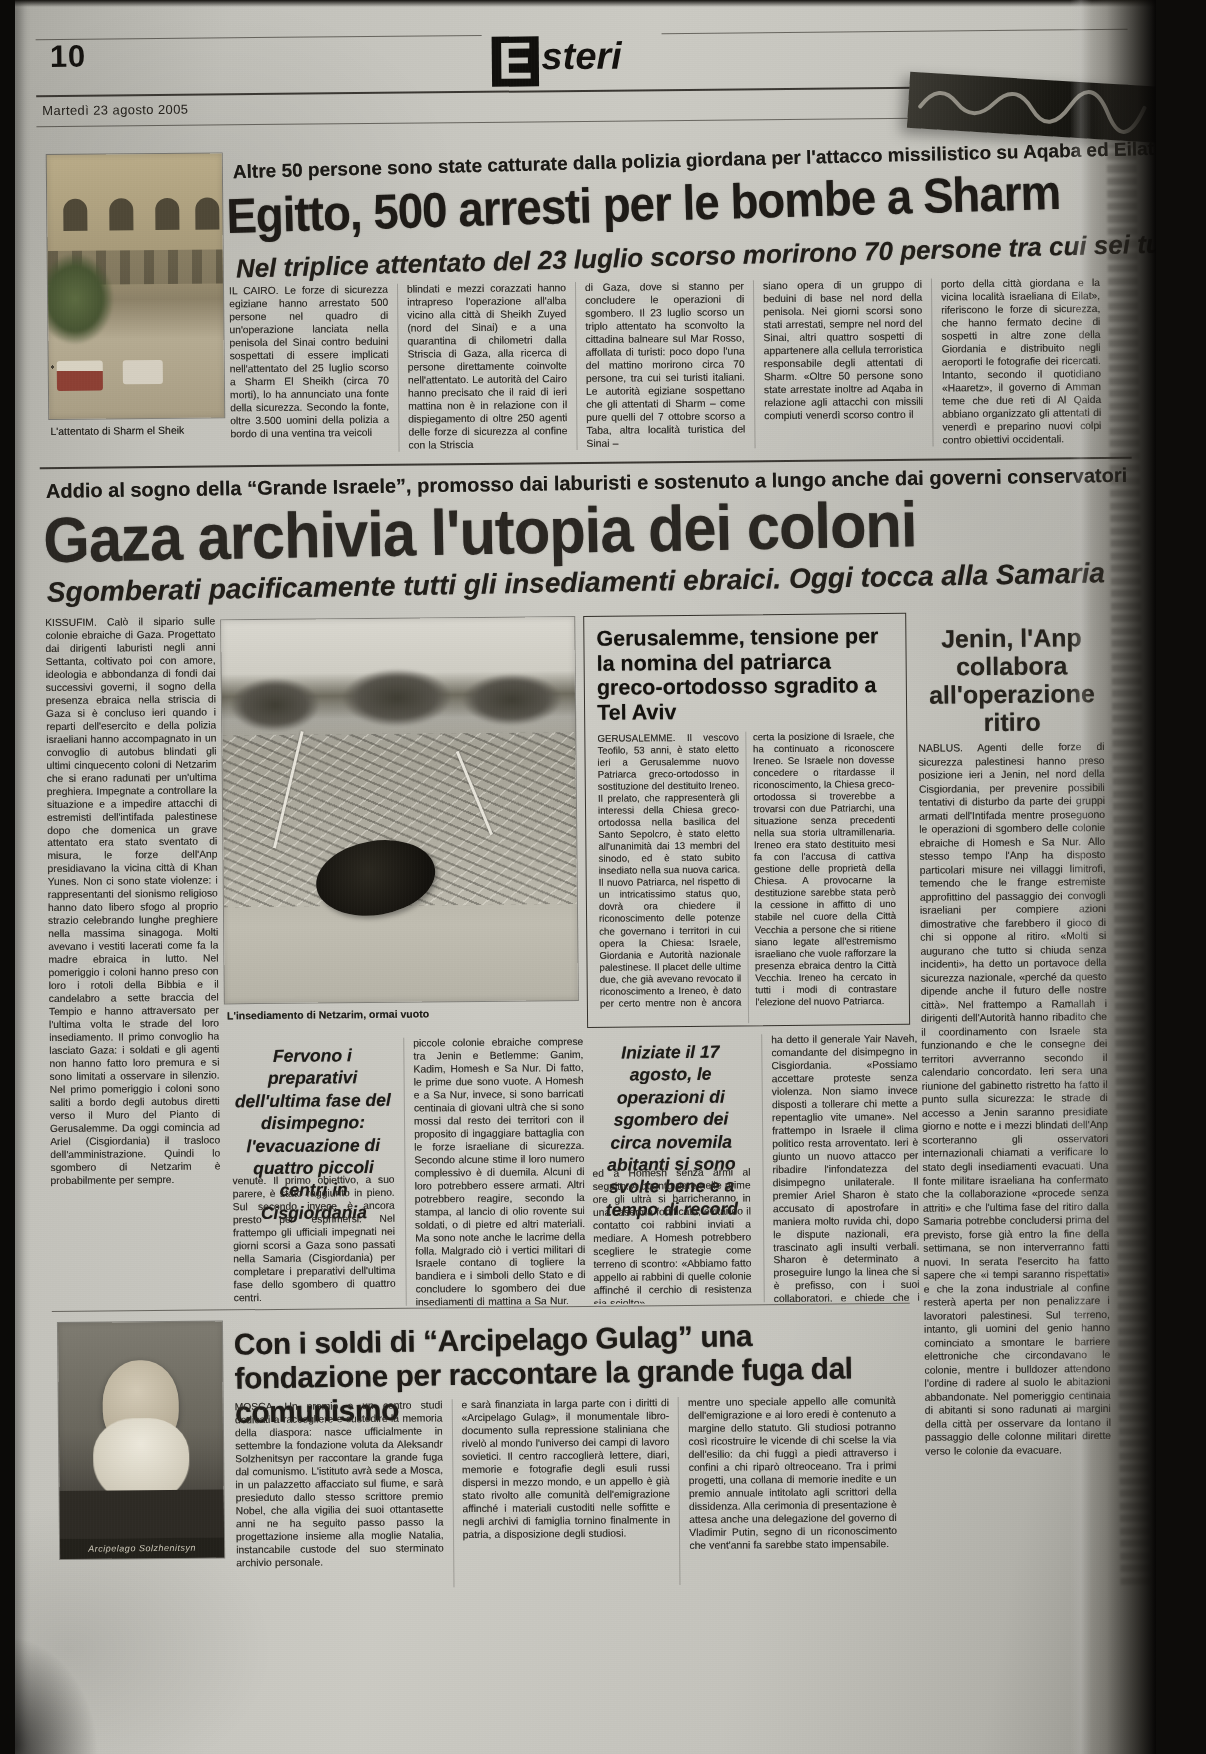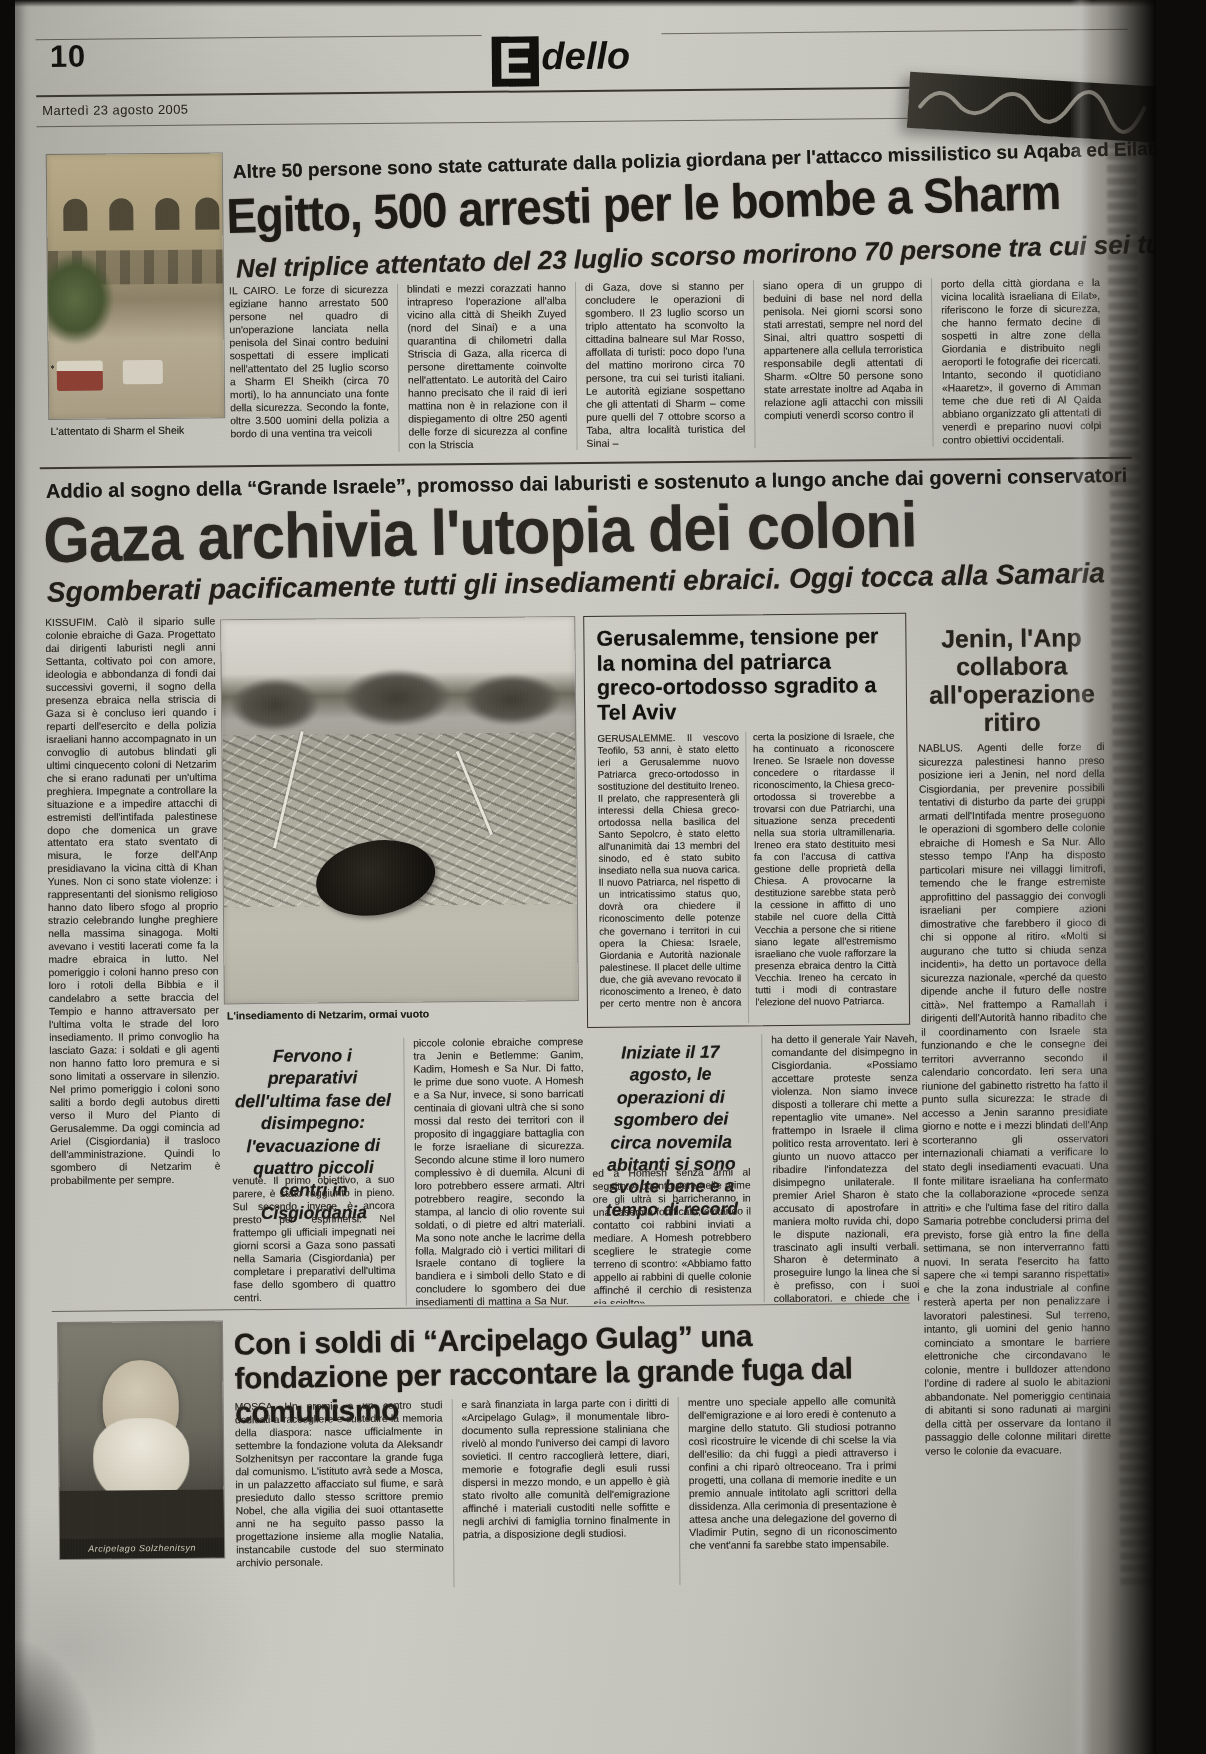--- a/index.html
+++ b/index.html
@@ -101,21 +101,21 @@
   <div class="paper"></div>
   <div class="mottle"></div>
 
   <div class="content">
 
     <div class="abs pagenum">10</div>
     <div class="abs rule-thin" style="left:42px;top:34px;width:446px;"></div>
     <div class="abs rule-thin" style="left:668px;top:34px;width:466px;"></div>
     <div class="abs masthead">
       <span class="big-e">E</span>
-      <span class="rest">dello</span>
+      <span class="rest">steri</span>
     </div>
     <div class="abs rule" style="left:42px;top:90px;width:1092px;"></div>
     <div class="abs dateline">Martedì 23 agosto 2005</div>
     <div class="abs rule-thin" style="left:42px;top:121px;width:1092px;"></div>
     <div class="abs corner-fold">
       <svg width="240" height="50" viewBox="0 0 240 50">
         <path d="M12 34 Q30 8 48 28 T86 26 T124 30 T162 24 T200 30 T236 22" fill="none" stroke="#bdb9ad" stroke-width="4" stroke-linecap="round"></path>
       </svg>
     </div>
 

